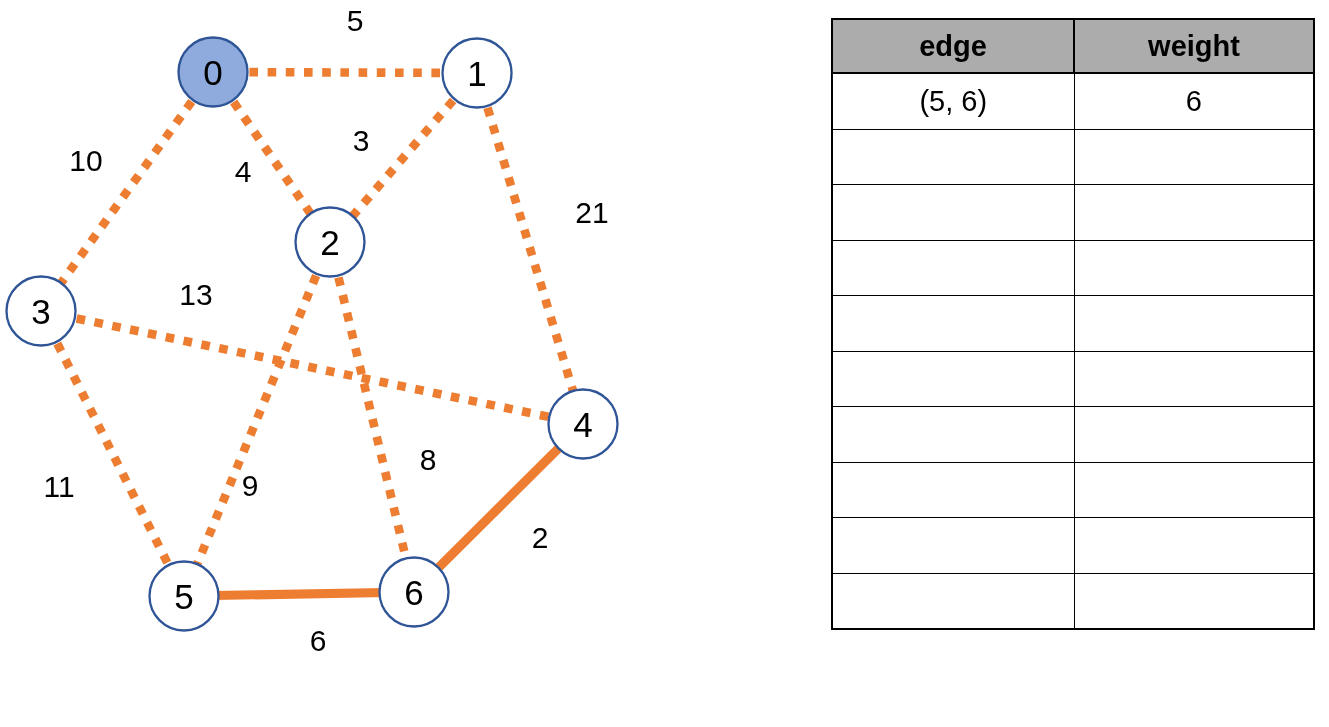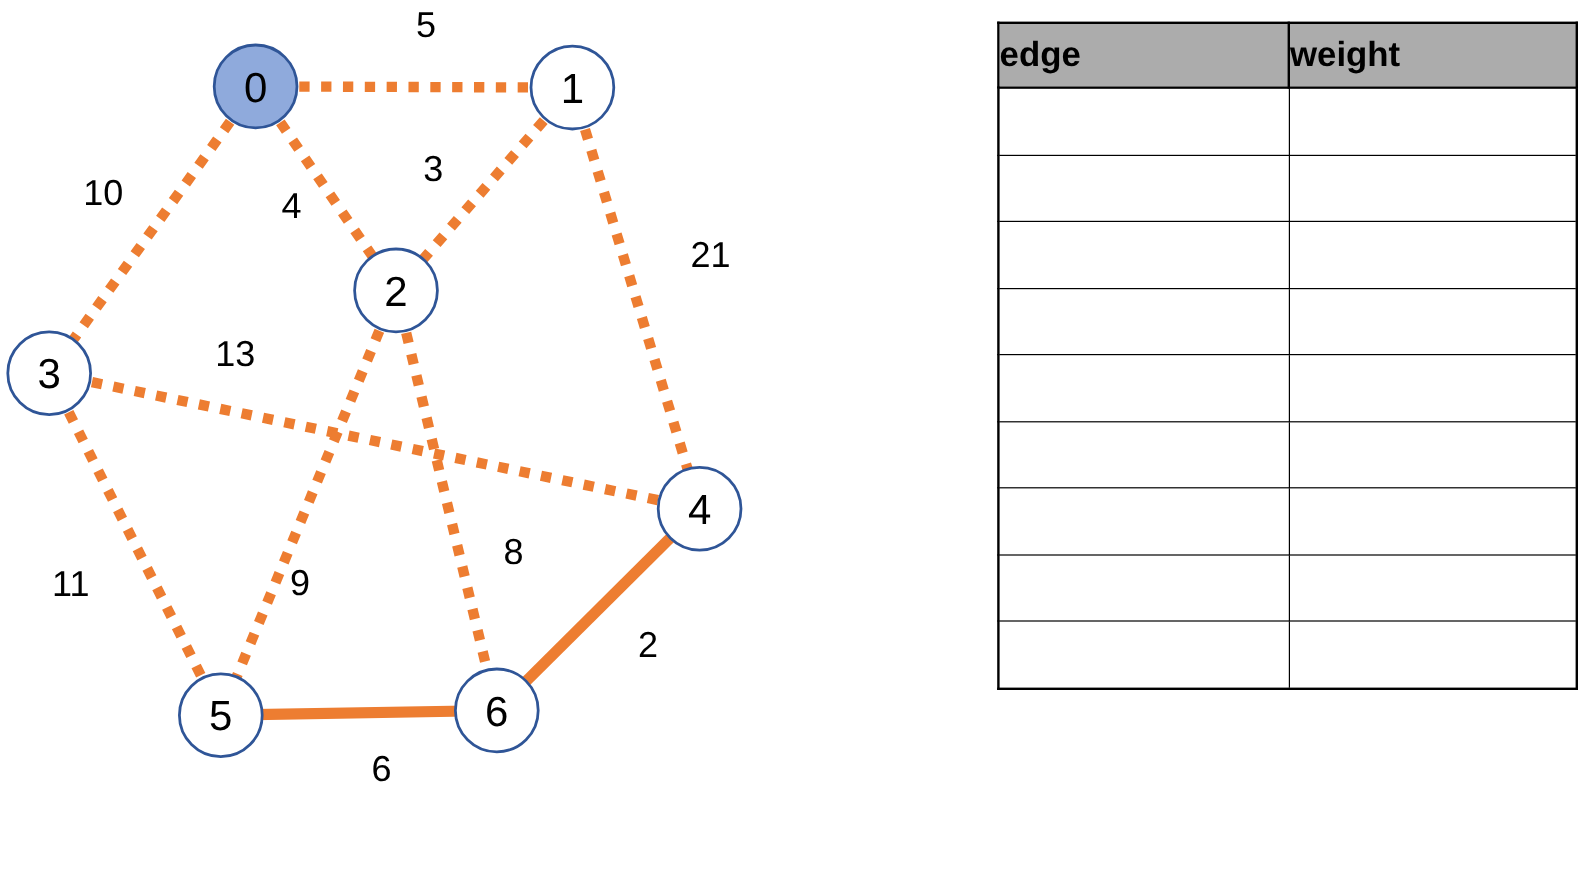--- a/index.html
+++ b/index.html
@@ -57,21 +57,21 @@
   .mst-table {
     position: absolute;
     left: 831px;
     top: 18px;
     border-collapse: collapse;
     table-layout: fixed;
     width: 478px;
   }
   .mst-table th, .mst-table td {
     border: 1.6px solid #000000;
-    text-align: left;
+    text-align: center;
     vertical-align: middle;
     font-family: "Liberation Sans", sans-serif;
     color: #000000;
     padding: 0;
     overflow: hidden;
   }
   .mst-table th {
     height: 52px;
     font-size: 29px;
     font-weight: bold;
@@ -141,20 +141,24 @@
 
   <table class="mst-table">
     <thead>
       <tr>
         <th style="width:240px">edge</th>
         <th style="width:238px">weight</th>
       </tr>
     </thead>
     <tbody id="table-body">
         <tr>
+          <td>(5, 6)</td>
+          <td>6</td>
+        </tr>
+        <tr>
           <td></td>
           <td></td>
         </tr>
         <tr>
           <td></td>
           <td></td>
         </tr>
         <tr>
           <td></td>
           <td></td>

